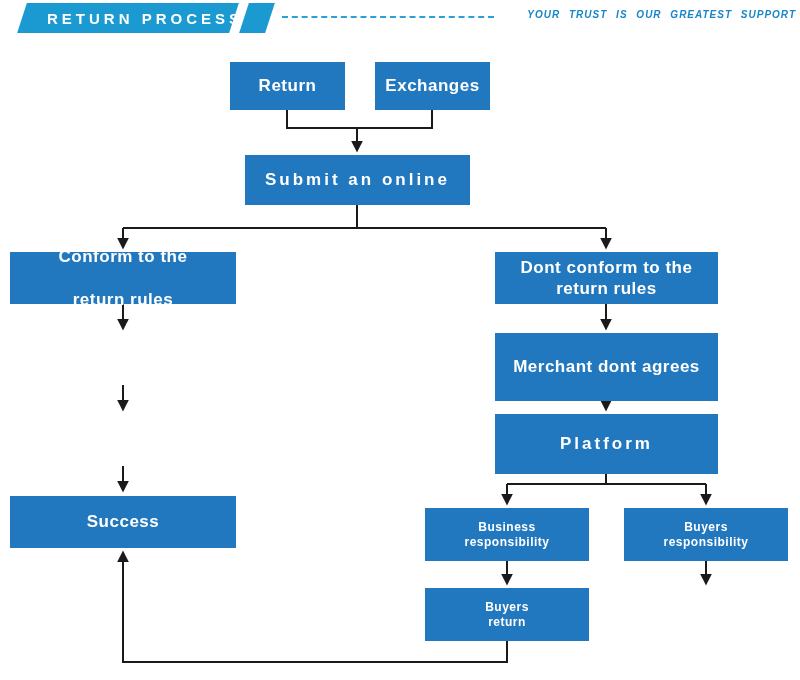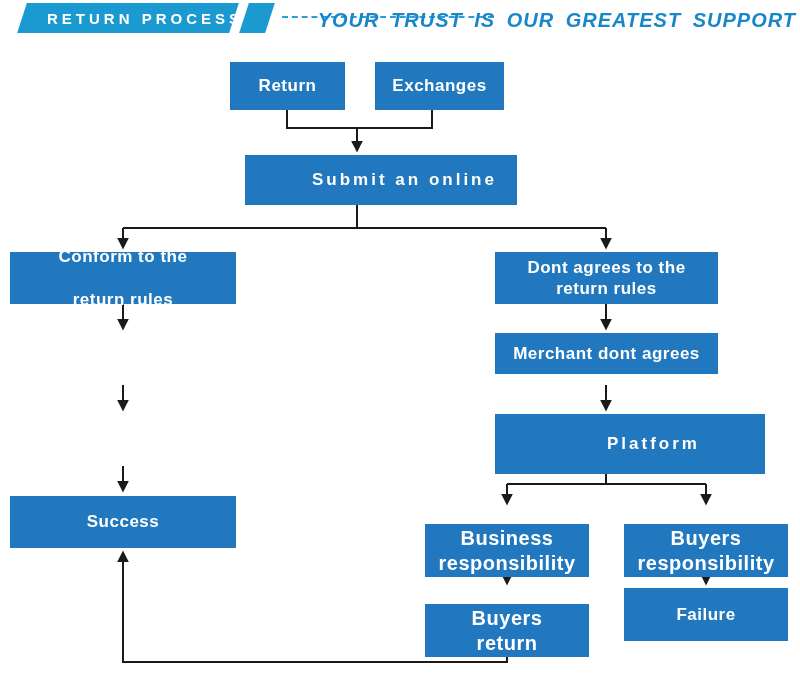--- a/index.html
+++ b/index.html
@@ -11,31 +11,31 @@
           transform:skewX(-18deg);}
   .ribbon-tail{position:absolute;left:244px;top:3px;width:26px;height:30px;background:#1b9ad2;
           transform:skewX(-18deg);}
   .ribbon-inner{position:absolute;left:0;top:0;width:100%;height:100%;
           transform:skewX(18deg);display:flex;align-items:center;gap:9px;padding-left:16px;
           box-sizing:border-box;}
   .tick{width:5px;height:15px;background:#ffffff;}
   .ribbon-title{color:#fff;font-size:15px;font-weight:bold;letter-spacing:4px;white-space:nowrap;}
   .dash-line{position:absolute;left:282px;top:16px;width:212px;height:0;
           border-top:2px dashed #2d9fd8;}
-  .tagline{position:absolute;right:4px;top:9px;color:#1886c9;font-size:20px;font-weight:bold;
+  .tagline{position:absolute;right:4px;top:9px;color:#1886c9;font-size:10px;font-weight:bold;
           font-style:italic;letter-spacing:1px;word-spacing:5px;white-space:nowrap;}
   
   .flow{position:absolute;left:0;top:0;width:800px;height:680px;}
   svg.wires{position:absolute;left:0;top:0;pointer-events:none;}
   .node{position:absolute;background:#2278be;color:#fff;display:flex;flex-direction:column;
         align-items:center;justify-content:center;text-align:left;font-weight:bold;
         font-size:17px;line-height:1.25;letter-spacing:0.5px;z-index:2;}
   .node span{display:block;}
-  .node.spread{letter-spacing:3px;padding-left:47px;}
-  .node.sm{font-size:20px;margin-top:16px;}
+  .node.spread{letter-spacing:3px;}
+  .node.sm{font-size:12px;}
 </style>
 </head>
 <body>
 
 <div class="page">
 
   <div class="header">
     <div class="ribbon">
       <div class="ribbon-inner">
         <span class="tick"></span>
@@ -72,45 +72,45 @@
         <path d="M507 561 L507 582" marker-end="url(#ah)"></path>
         <path d="M706 561 L706 582" marker-end="url(#ah)"></path>
         <path d="M507 641 L507 662 L123 662 L123 554" marker-end="url(#ah)"></path>
       </g>
     </svg>
 
     <div class="node" style="left:230px;top:62px;width:115px;height:48px;">
       <span>Return</span>
     </div>
 
-    <div class="node" style="left:375px;top:62px;width:129px;height:48px;">
+    <div class="node" style="left:375px;top:62px;width:115px;height:48px;">
       <span>Exchanges</span>
     </div>
 
     <div class="node spread" style="left:245px;top:155px;width:225px;height:50px;">
       <span>Submit an online</span>
     </div>
 
     <div class="node" style="left:10px;top:252px;width:226px;height:52px;gap:21px;">
       <span>Conform to the</span>
       <span>return rules</span>
     </div>
 
 
 
     <div class="node" style="left:10px;top:496px;width:226px;height:52px;">
       <span>Success</span>
     </div>
 
     <div class="node" style="left:495px;top:252px;width:223px;height:52px;">
-      <span>Dont agrees to the</span>
+      <span>Dont conform to the</span>
       <span>return rules</span>
     </div>
 
-    <div class="node" style="left:495px;top:333px;width:223px;height:41px;">
+    <div class="node" style="left:495px;top:333px;width:223px;height:68px;">
       <span>Merchant dont agrees</span>
     </div>
 
     <div class="node spread" style="left:495px;top:414px;width:223px;height:60px;">
       <span>Platform</span>
     </div>
 
     <div class="node sm" style="left:425px;top:508px;width:164px;height:53px;">
       <span>Business</span>
       <span>responsibility</span>
@@ -119,18 +119,15 @@
     <div class="node sm" style="left:624px;top:508px;width:164px;height:53px;">
       <span>Buyers</span>
       <span>responsibility</span>
     </div>
 
     <div class="node sm" style="left:425px;top:588px;width:164px;height:53px;">
       <span>Buyers</span>
       <span>return</span>
     </div>
 
-    <div class="node" style="left:624px;top:588px;width:164px;height:53px;">
-      <span>Failure</span>
-    </div>
 
   </div>
 </div>
 
 </body></html>

